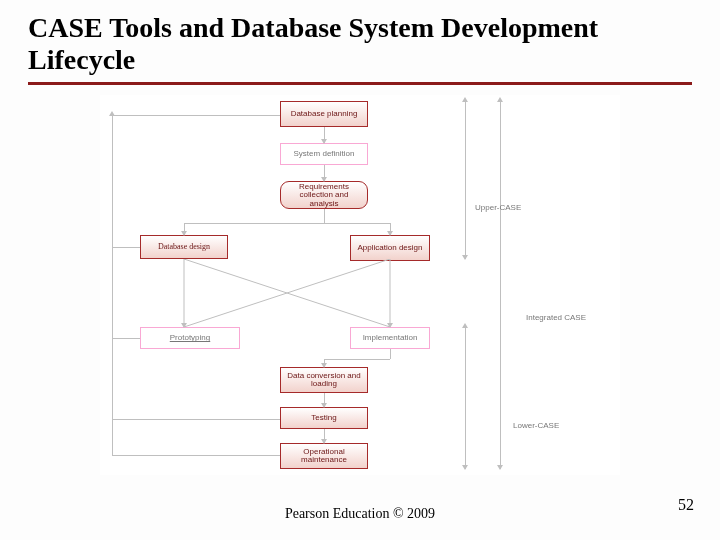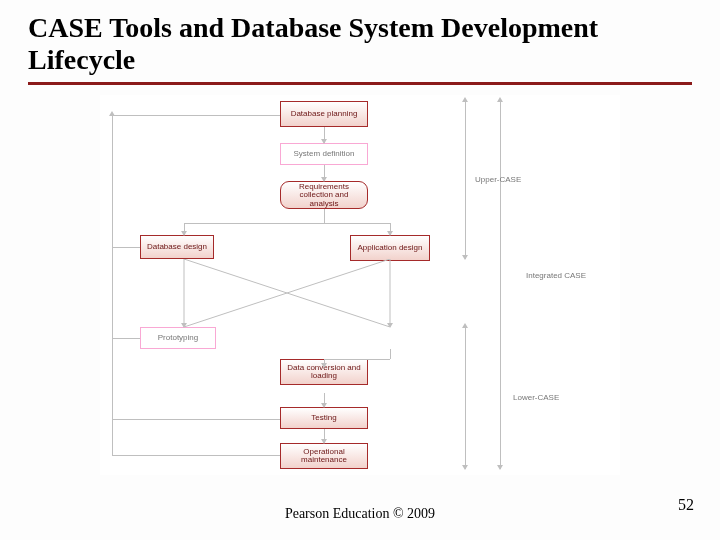--- a/index.html
+++ b/index.html
@@ -3,21 +3,21 @@
 <meta charset="utf-8">
 <style>
   html,body{margin:0;padding:0;width:720px;height:540px;background:#fdfdfd;font-family:Georgia,'Times New Roman',serif;color:#000;}
   .slide{position:relative;width:720px;height:540px;box-sizing:border-box;padding:12px 28px 0 28px;}
   .title{font-size:28px;font-weight:bold;line-height:1.15;margin:0 0 6px 0;}
   .rule{height:3px;background:#8b1a1a;margin:2px 0 10px 0;}
   .figure{position:relative;margin:8px auto 0 auto;width:520px;height:380px;background:#fff;}
   .boxp,.boxw{position:absolute;box-sizing:border-box;font-family:Arial,Helvetica,sans-serif;font-size:8px;line-height:1.05;text-align:center;display:flex;align-items:center;justify-content:center;padding:2px 3px;}
   .boxp{border:1px solid #a52a2a;background:linear-gradient(#fff,#f2d2cc);color:#6b1414;}
   .boxw{border:1px solid #f9a8d4;background:#fff;color:#777;}
-  .lbl{position:absolute;font-family:Arial,Helvetica,sans-serif;font-size:8px;color:#777;}
+  .lbl{position:absolute;font-family:Arial,Helvetica,sans-serif;font-size:8px;color:#777;margin-top:28px;}
   .conn{position:absolute;background:#bfbfbf;}
   .vline{width:1px;}
   .hline{height:1px;}
   .arrow-d{position:absolute;width:0;height:0;border-left:3px solid transparent;border-right:3px solid transparent;border-top:5px solid #bfbfbf;}
   .arrow-u{position:absolute;width:0;height:0;border-left:3px solid transparent;border-right:3px solid transparent;border-bottom:5px solid #bfbfbf;}
   .diagline{position:absolute;pointer-events:none;}
   .footer{position:absolute;bottom:18px;left:0;width:100%;text-align:center;font-size:14px;font-family:Georgia,serif;}
   .pagenum{position:absolute;right:26px;bottom:26px;font-size:16px;font-family:Georgia,serif;}
 </style>
 </head>
@@ -26,26 +26,27 @@
 
   <h1 class="title">CASE Tools and Database System Development Lifecycle</h1>
   <div class="rule"></div>
 
   <div class="figure">
 
     <div class="boxp" style="left:180px;top:6px;width:88px;height:26px;">Database planning</div>
     <div class="boxw" style="left:180px;top:48px;width:88px;height:22px;">System definition</div>
     <div class="boxp" style="left:180px;top:86px;width:88px;height:28px;border-radius:9px;">Requirements collection and analysis</div>
 
-    <div class="boxp" style="left:40px;top:140px;width:74px;height:24px;">Database design</div>
+    <div class="boxp" style="left:40px;top:140px;width:88px;height:24px;font-family:Liberation Serif, serif;">Database design</div>
     <div class="boxp" style="left:250px;top:140px;width:80px;height:26px;">Application design</div>
 
-    <div class="boxw" style="left:40px;top:232px;width:76px;height:22px;">Prototyping</div>
+    <div class="boxw" style="left:40px;top:232px;width:100px;height:22px;text-decoration:underline;">Prototyping</div>
+    <div class="boxw" style="left:250px;top:232px;width:80px;height:22px;">Implementation</div>
 
-    <div class="boxp" style="left:180px;top:264px;width:88px;height:26px;">Data conversion and loading</div>
+    <div class="boxp" style="left:180px;top:272px;width:88px;height:26px;">Data conversion and loading</div>
     <div class="boxp" style="left:180px;top:312px;width:88px;height:22px;">Testing</div>
     <div class="boxp" style="left:180px;top:348px;width:88px;height:26px;">Operational maintenance</div>
 
     <div class="conn vline" style="left:224px;top:32px;height:16px;"></div>
       <div class="arrow-d" style="left:221px;top:44px;"></div>
     <div class="conn vline" style="left:224px;top:70px;height:16px;"></div>
       <div class="arrow-d" style="left:221px;top:82px;"></div>
     <div class="conn vline" style="left:224px;top:114px;height:14px;"></div>
 
     <div class="conn hline" style="left:84px;top:128px;width:206px;"></div>
@@ -88,19 +89,19 @@
       <div class="arrow-d" style="left:362px;top:160px;"></div>
     <div class="conn vline" style="left:365px;top:232px;height:142px;"></div>
     <div class="arrow-u" style="left:362px;top:228px;"></div>
       <div class="arrow-d" style="left:362px;top:370px;"></div>
     <div class="conn vline" style="left:400px;top:6px;height:368px;"></div>
     <div class="arrow-u" style="left:397px;top:2px;"></div>
       <div class="arrow-d" style="left:397px;top:370px;"></div>
 
     <span class="lbl" style="left:375px;top:80px;">Upper-CASE</span>
     <span class="lbl" style="left:375px;top:298px;padding-left:38px;">Lower-CASE</span>
-    <span class="lbl" style="left:410px;top:176px;padding-left:16px;">Integrated CASE</span>
+    <span class="lbl" style="left:410px;top:190px;padding-left:16px;">Integrated CASE</span>
 
   </div>
 
   <div class="footer">Pearson Education © 2009</div>
   <div class="pagenum">52</div>
 </div>
 
 </body></html>

